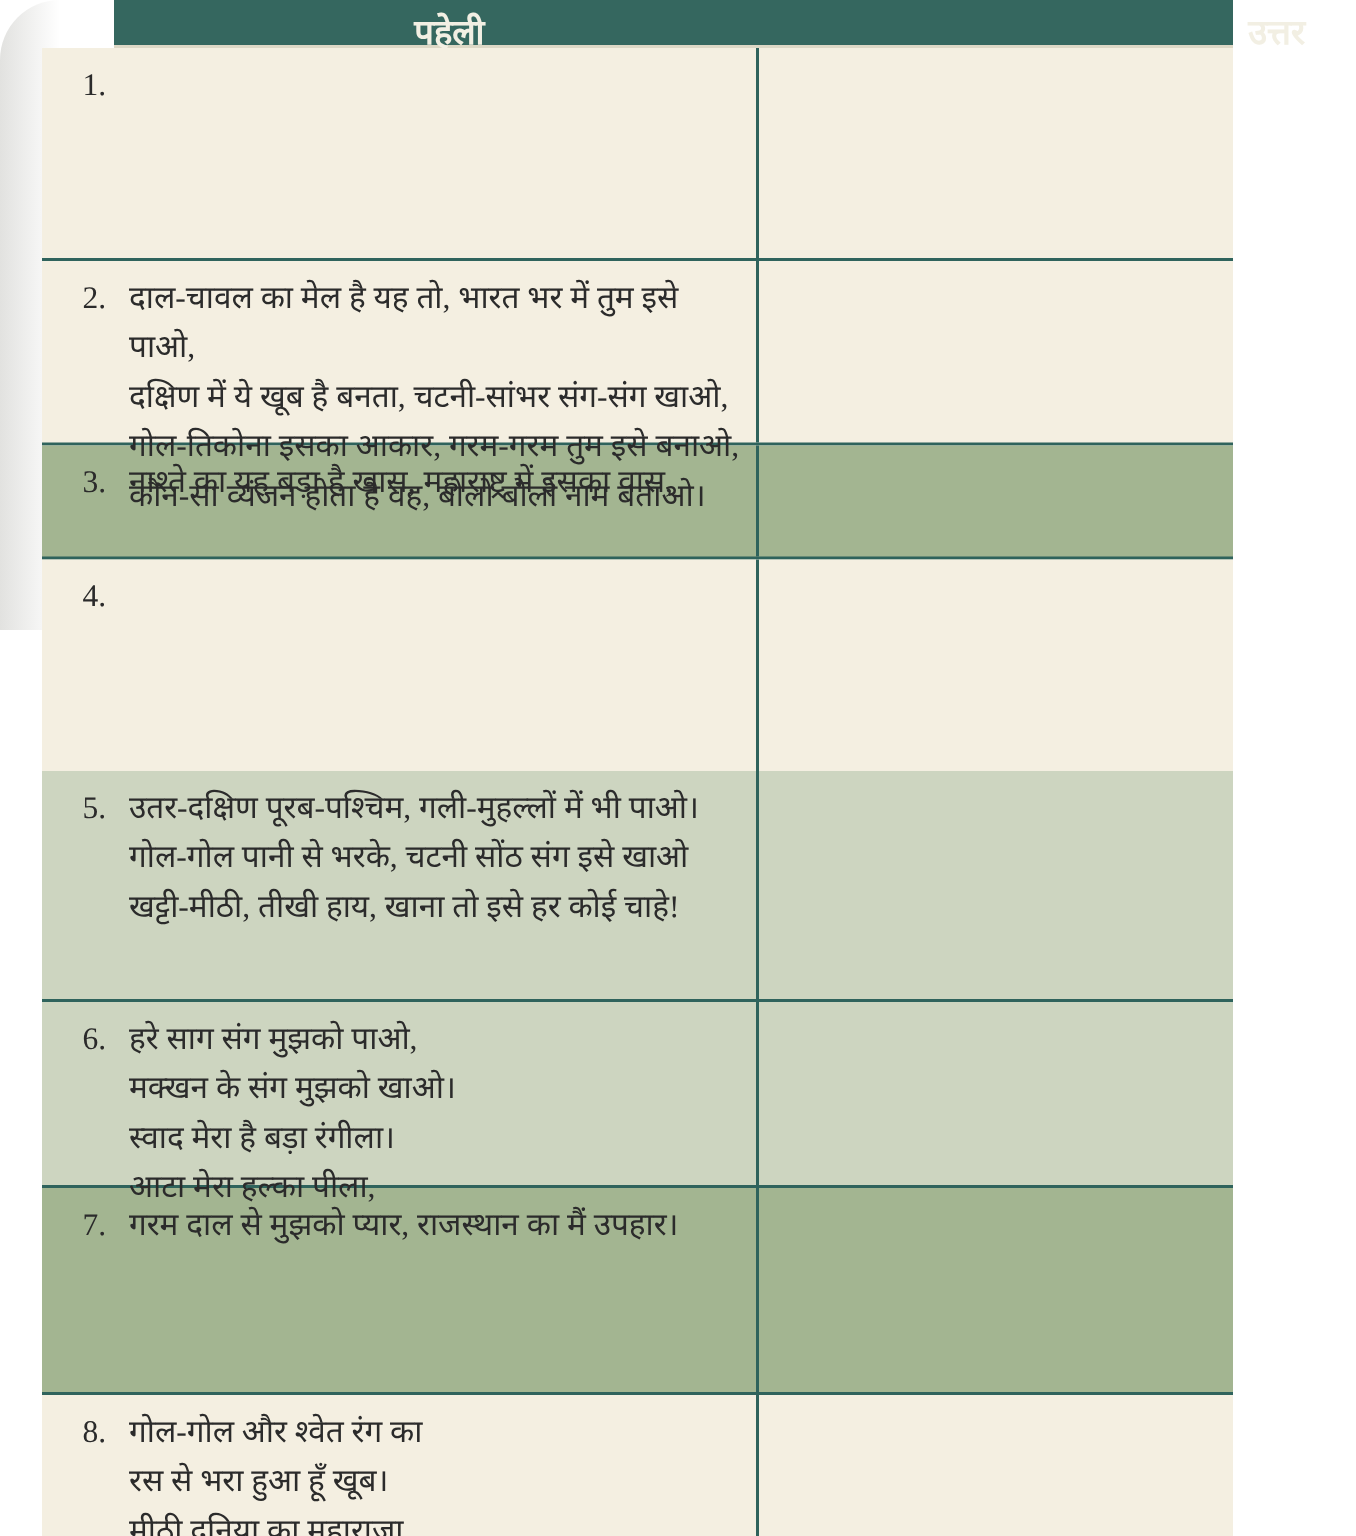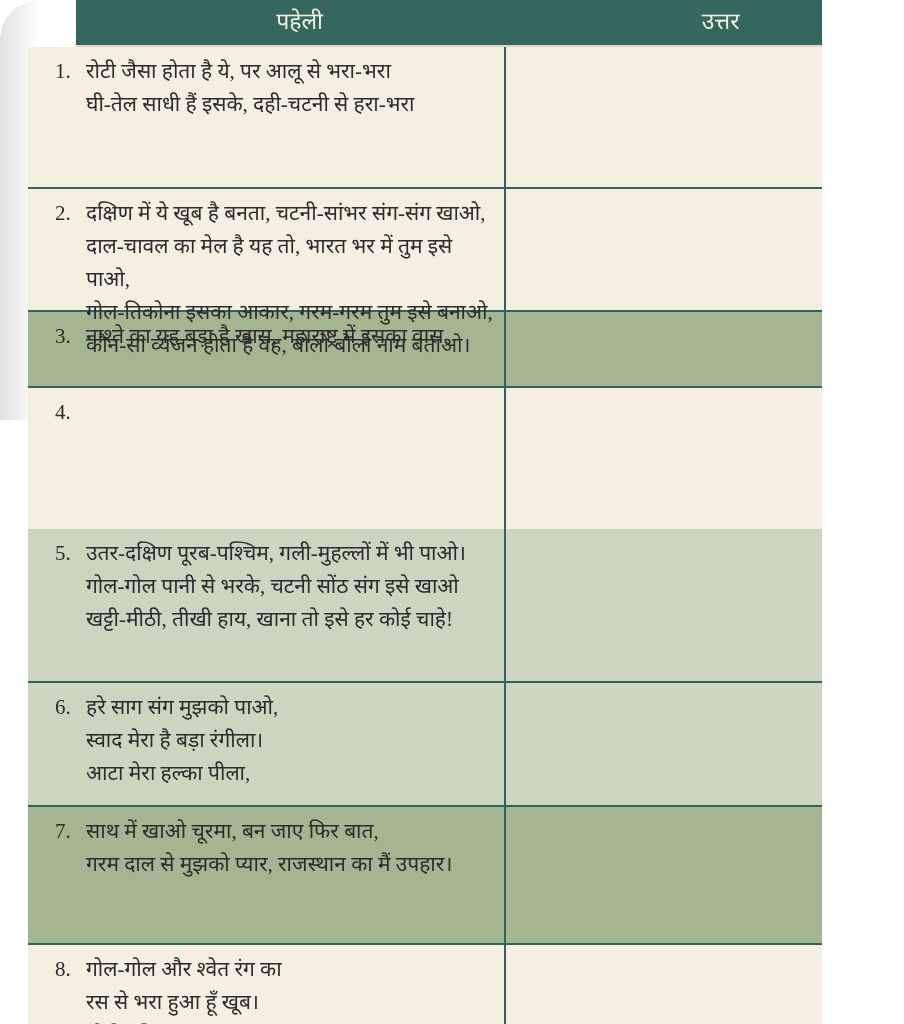--- a/index.html
+++ b/index.html
@@ -31,31 +31,31 @@
     position: absolute;
     left: 28px;
     top: 0;
     width: 794px;
     color: #2b2b2b;
   }
 
   
   .thead {
     display: flex;
-    height: 47px;
+    height: 32px;
     background: var(--header-bg, #35675f);
     color: var(--header-text, #f2efe3);
-    font-weight: normal;
+    font-weight: bold;
     font-size: 23px;
     line-height: 44px;
     border-bottom: 2px solid #ddd8c6;
     margin-left: 48px;
   }
   .thead .h-left  { width: 476px; text-align: center; }
-  .thead .h-right { width: 318px; text-align: center; position: relative; left: 48px; }
+  .thead .h-right { width: 318px; text-align: right; position: relative; left: 48px; }
 
   
   .row {
     display: flex;
     border-bottom: 2px solid var(--line, #2f635c);
     font-size: 21px;
     line-height: 33px;
   }
   .row.no-border { border-bottom: none; }
 
@@ -94,34 +94,30 @@
 <div class="riddle-table">
 
   <div class="thead">
     <div class="h-left">पहेली</div>
     <div class="h-right">उत्तर</div>
   </div>
 
   <div class="row" style="background: rgb(244, 239, 225); color: rgb(43, 43, 43);">
     <div class="q-cell">
       <div class="q-num">1.</div>
-      <div class="q-lines">
-        <div>रोटी जैसा होता है ये, पर आलू से भरा-भरा</div>
-        <div>घी-तेल साधी हैं इसके, दही-चटनी से हरा-भरा</div>
-      </div>
     </div>
     <div class="a-cell"></div>
   </div>
 
   <div class="row" style="background: rgb(244, 239, 225); color: rgb(43, 43, 43);">
     <div class="q-cell">
       <div class="q-num">2.</div>
       <div class="q-lines">
+        <div>दाल-चावल का मेल है यह तो, भारत भर में तुम इसे पाओ,</div>
         <div>दक्षिण में ये खूब है बनता, चटनी-सांभर संग-संग खाओ,</div>
-        <div>दाल-चावल का मेल है यह तो, भारत भर में तुम इसे पाओ,</div>
         <div>गोल-तिकोना इसका आकार, गरम-गरम तुम इसे बनाओ,</div>
         <div>कौन-सा व्यंजन होता है वह, बोलो बोलो नाम बताओ।</div>
       </div>
     </div>
     <div class="a-cell"></div>
   </div>
 
   <div class="row" style="background: rgb(163, 181, 145); color: rgb(43, 43, 43);">
     <div class="q-cell">
       <div class="q-num">3.</div>
@@ -149,32 +145,32 @@
       </div>
     </div>
     <div class="a-cell"></div>
   </div>
 
   <div class="row" style="background: rgb(205, 213, 192); color: rgb(43, 43, 43);">
     <div class="q-cell">
       <div class="q-num">6.</div>
       <div class="q-lines">
         <div>हरे साग संग मुझको पाओ,</div>
+        <div>मक्खन के संग मुझको खाओ।</div>
         <div>स्वाद मेरा है बड़ा रंगीला।</div>
         <div>आटा मेरा हल्का पीला,</div>
       </div>
     </div>
     <div class="a-cell"></div>
   </div>
 
   <div class="row" style="background: rgb(163, 181, 145); color: rgb(43, 43, 43);">
     <div class="q-cell">
       <div class="q-num">7.</div>
       <div class="q-lines">
-        <div>साथ में खाओ चूरमा, बन जाए फिर बात,</div>
         <div>गरम दाल से मुझको प्यार, राजस्थान का मैं उपहार।</div>
       </div>
     </div>
     <div class="a-cell"></div>
   </div>
 
   <div class="row" style="background: rgb(244, 239, 225); color: rgb(43, 43, 43);">
     <div class="q-cell">
       <div class="q-num">8.</div>
       <div class="q-lines">

